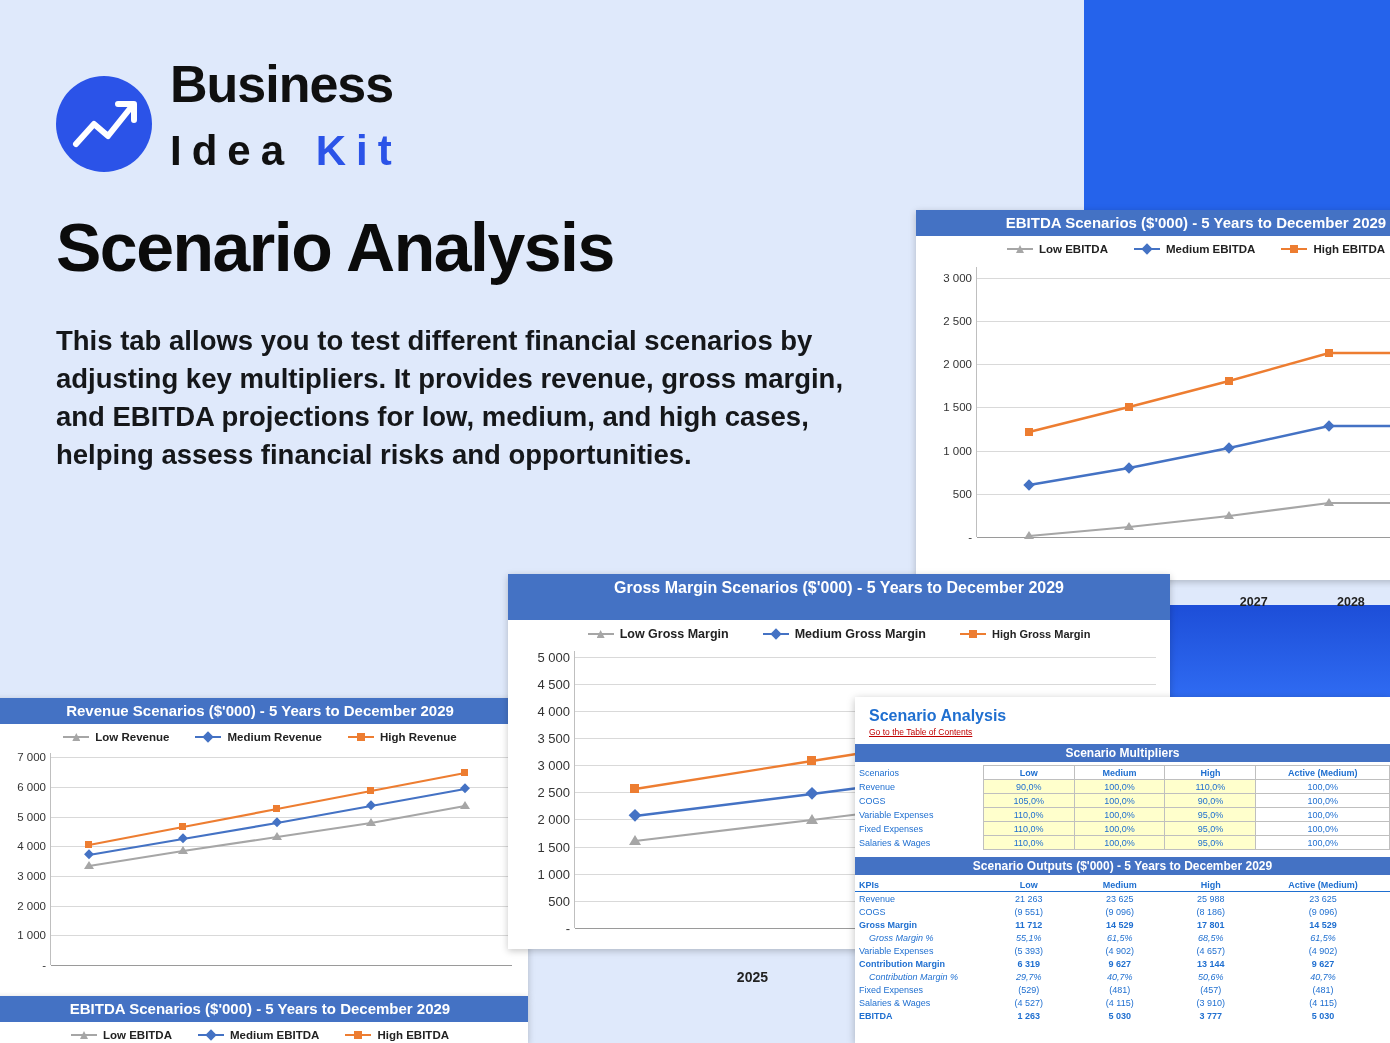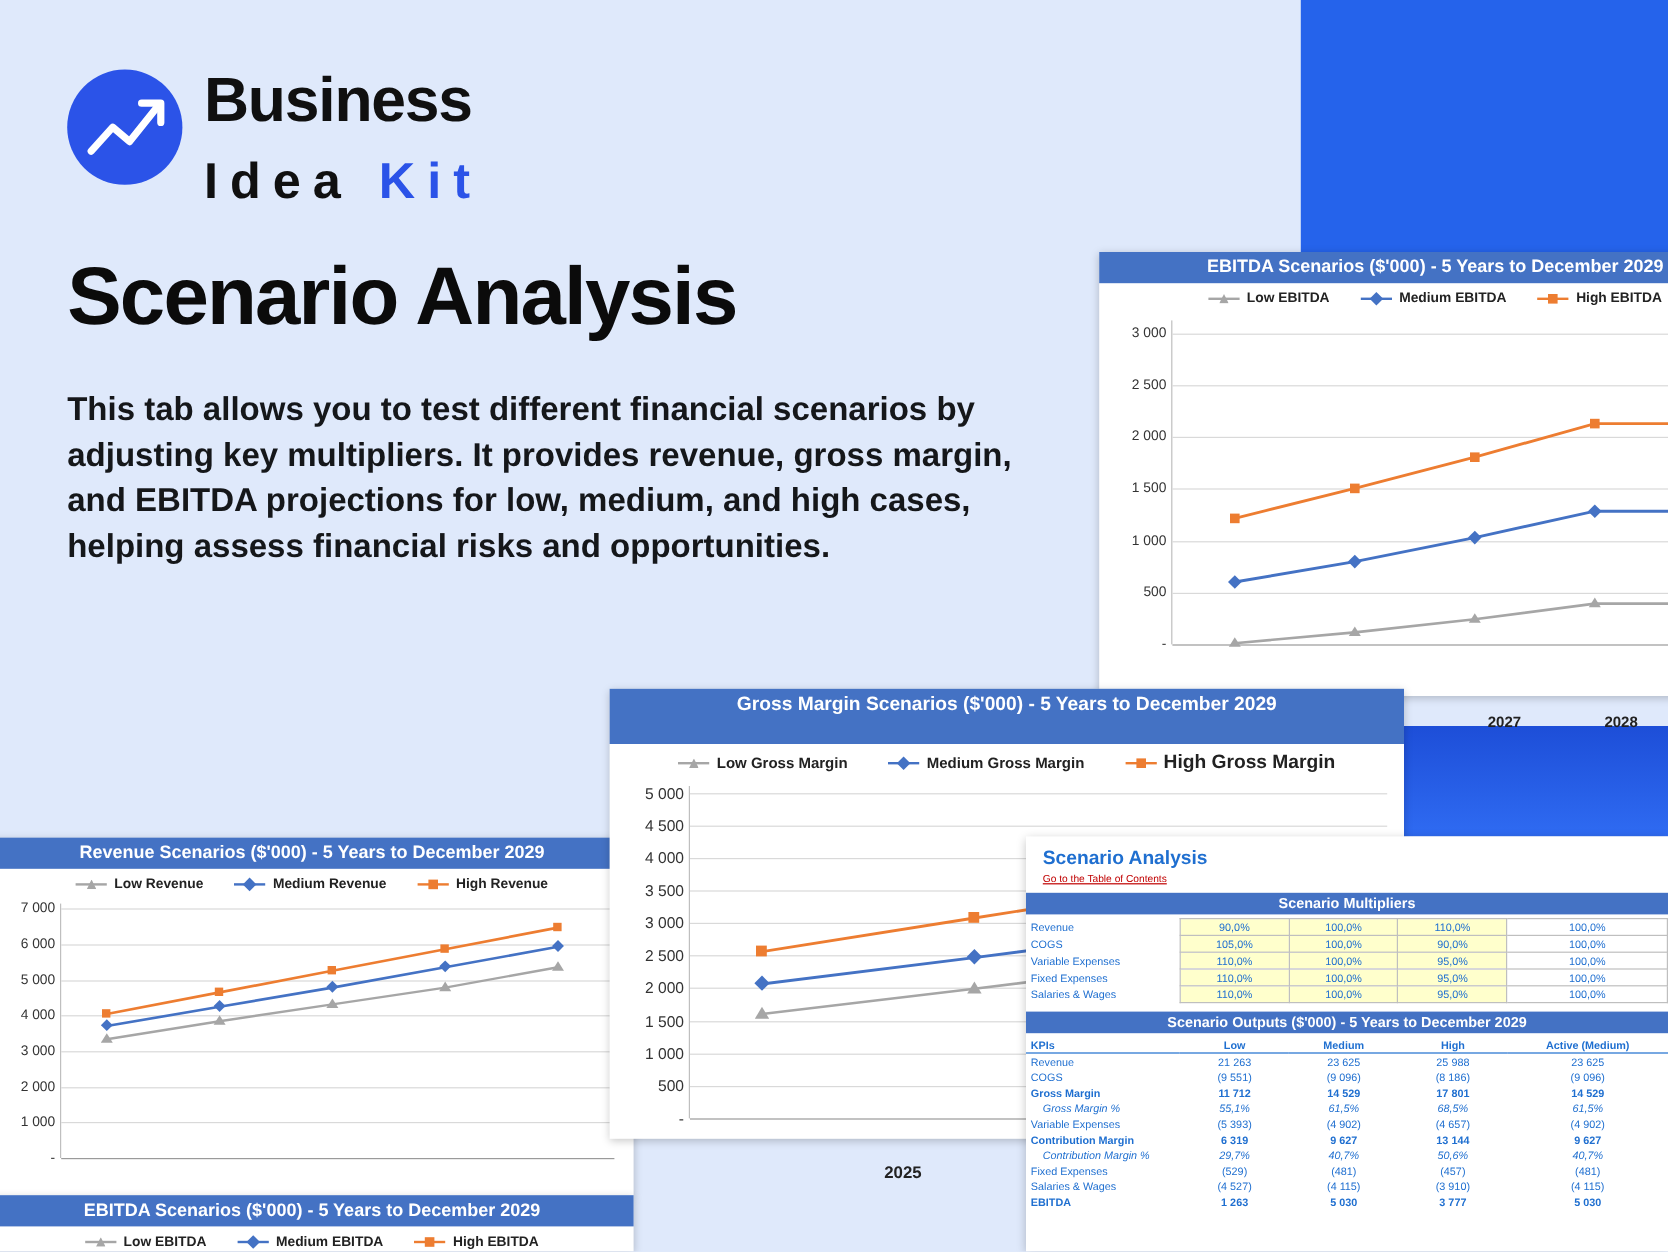--- a/index.html
+++ b/index.html
@@ -12,21 +12,21 @@
   
   .blue-block-top{
     position:absolute;left:1084px;top:0;width:306px;height:211px;background:#2563eb;
   }
   .blue-block-mid{
     position:absolute;left:1170px;top:605px;width:220px;height:92px;
     background:linear-gradient(180deg,#1d4ed8,#2f6bf2);
   }
 
   
-  .brand{position:absolute;left:56px;top:58px;display:flex;align-items:flex-start;gap:18px;}
+  .brand{position:absolute;left:56px;top:58px;display:flex;align-items:flex-end;gap:18px;}
   .brand-logo{width:96px;height:96px;border-radius:50%;background:#2b53e8;position:relative;overflow:hidden;}
   .brand-logo svg{position:absolute;left:0;top:0;}
   .brand-text{line-height:1;}
   .brand-line1{font-size:52px;font-weight:bold;letter-spacing:-1px;color:#101010;}
   .brand-line2{font-size:42px;font-weight:bold;letter-spacing:10px;color:#101010;margin-top:20px;}
   .brand-line2 .kit{color:#2b53e8;}
 
   
   .page-title{
     position:absolute;left:56px;top:208px;font-size:68px;font-weight:bold;letter-spacing:-1.5px;color:#0b0b0b;
@@ -283,21 +283,21 @@
         <i style="background:#a6a6a6;clip-path:polygon(50% 0,100% 100%,0 100%);"></i>
         </span>
       <span>Low Gross Margin</span>
     </div>
     <div class="legend-item" style="font-size:12.5px;">
       <span class="legend-line" style="background:#4472c4;">
         <i style="background:#4472c4;transform:rotate(45deg);"></i>
         </span>
       <span>Medium Gross Margin</span>
     </div>
-    <div class="legend-item" style="font-size:16px;">
+    <div class="legend-item" style="font-size:11px;">
       <span class="legend-line" style="background:#ed7d31;">
         <i style="background:#ed7d31;"></i>
         </span>
       <span>High Gross Margin</span>
     </div>
   </div>
   <div class="plot" style="margin:8px 14px 0 8px;height:277px;">
     <div class="ylabels" style="width:58px;">
       <div class="ylabel" style="top:2%;font-size:13px;">5 000</div>
       <div class="ylabel" style="top:11.8%;font-size:13px;">4 500</div>
@@ -354,20 +354,27 @@
 
   <table class="grid" style="margin-top:3px;">
     <colgroup>
         <col style="width:24%">
         <col style="width:17%">
         <col style="width:17%">
         <col style="width:17%">
         <col style="width:25%">
       </colgroup>
     <tbody>
+        <tr>
+      <td class="rowlabel">Scenarios</td>
+      <td class="hdr">Low</td>
+      <td class="hdr">Medium</td>
+      <td class="hdr">High</td>
+      <td class="hdr">Active (Medium)</td>
+    </tr>
     <tr>
       <td class="rowlabel">Revenue</td>
       <td class="mult-cell">90,0%</td>
       <td class="mult-cell">100,0%</td>
       <td class="mult-cell">110,0%</td>
       <td class="active-cell">100,0%</td>
     </tr>
     <tr>
       <td class="rowlabel">COGS</td>
       <td class="mult-cell">105,0%</td>

